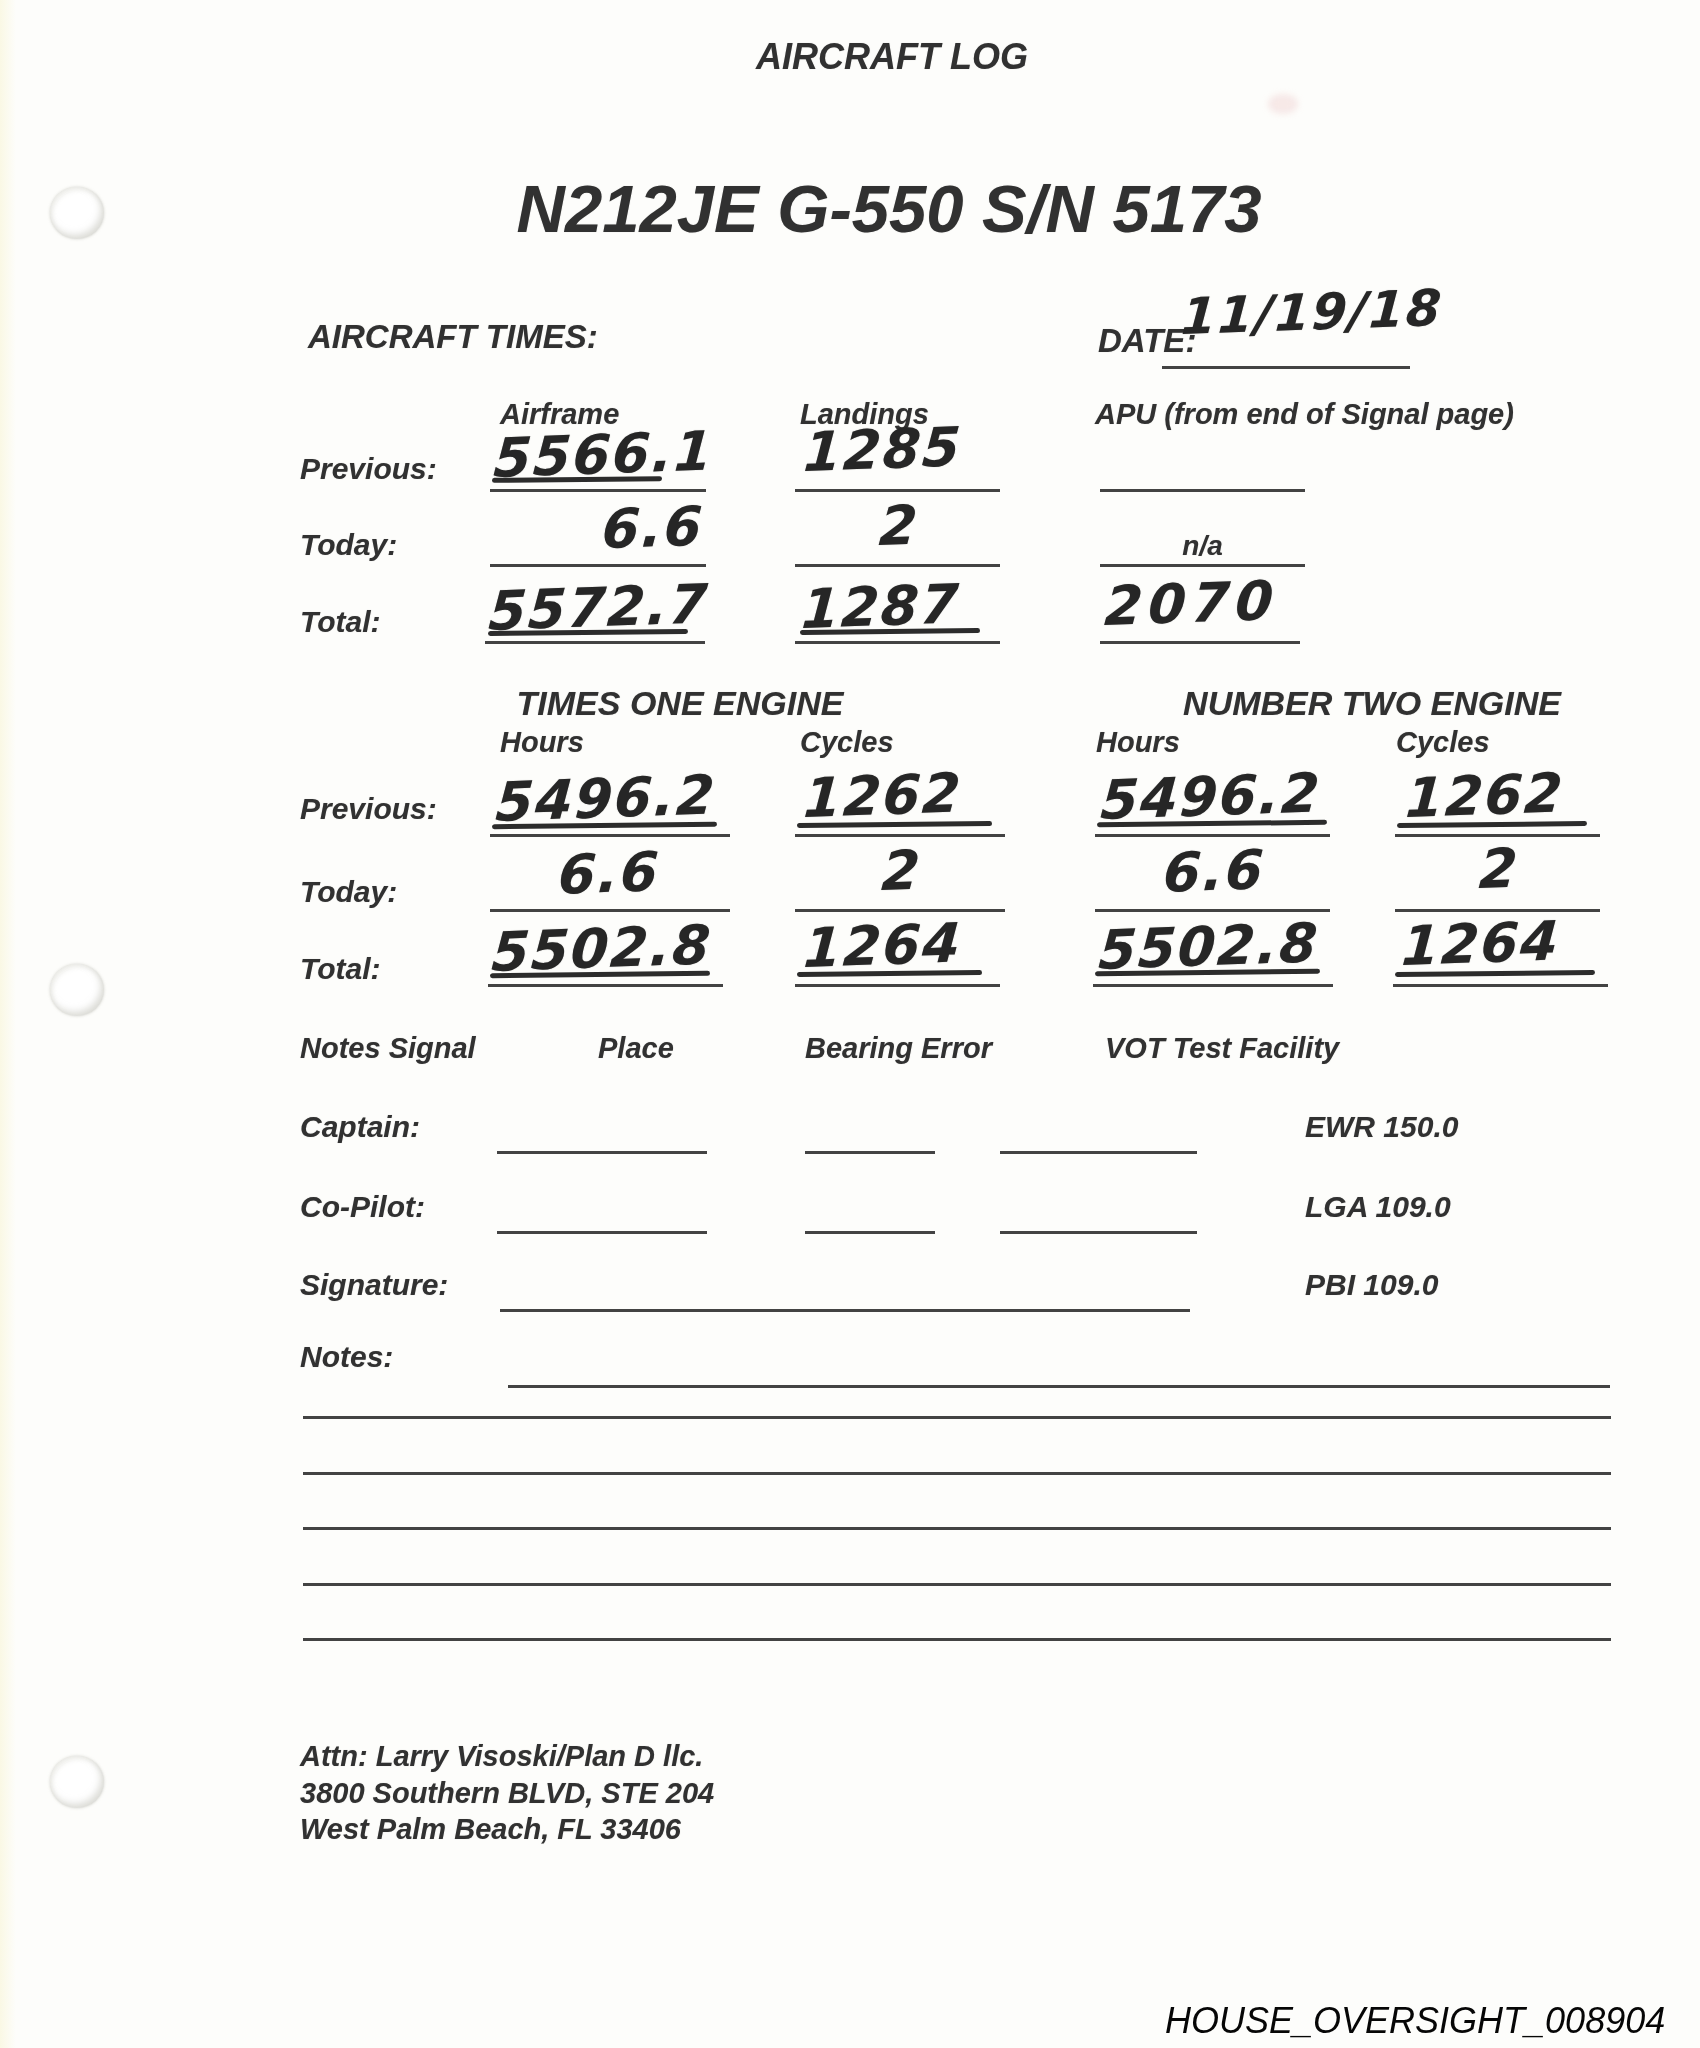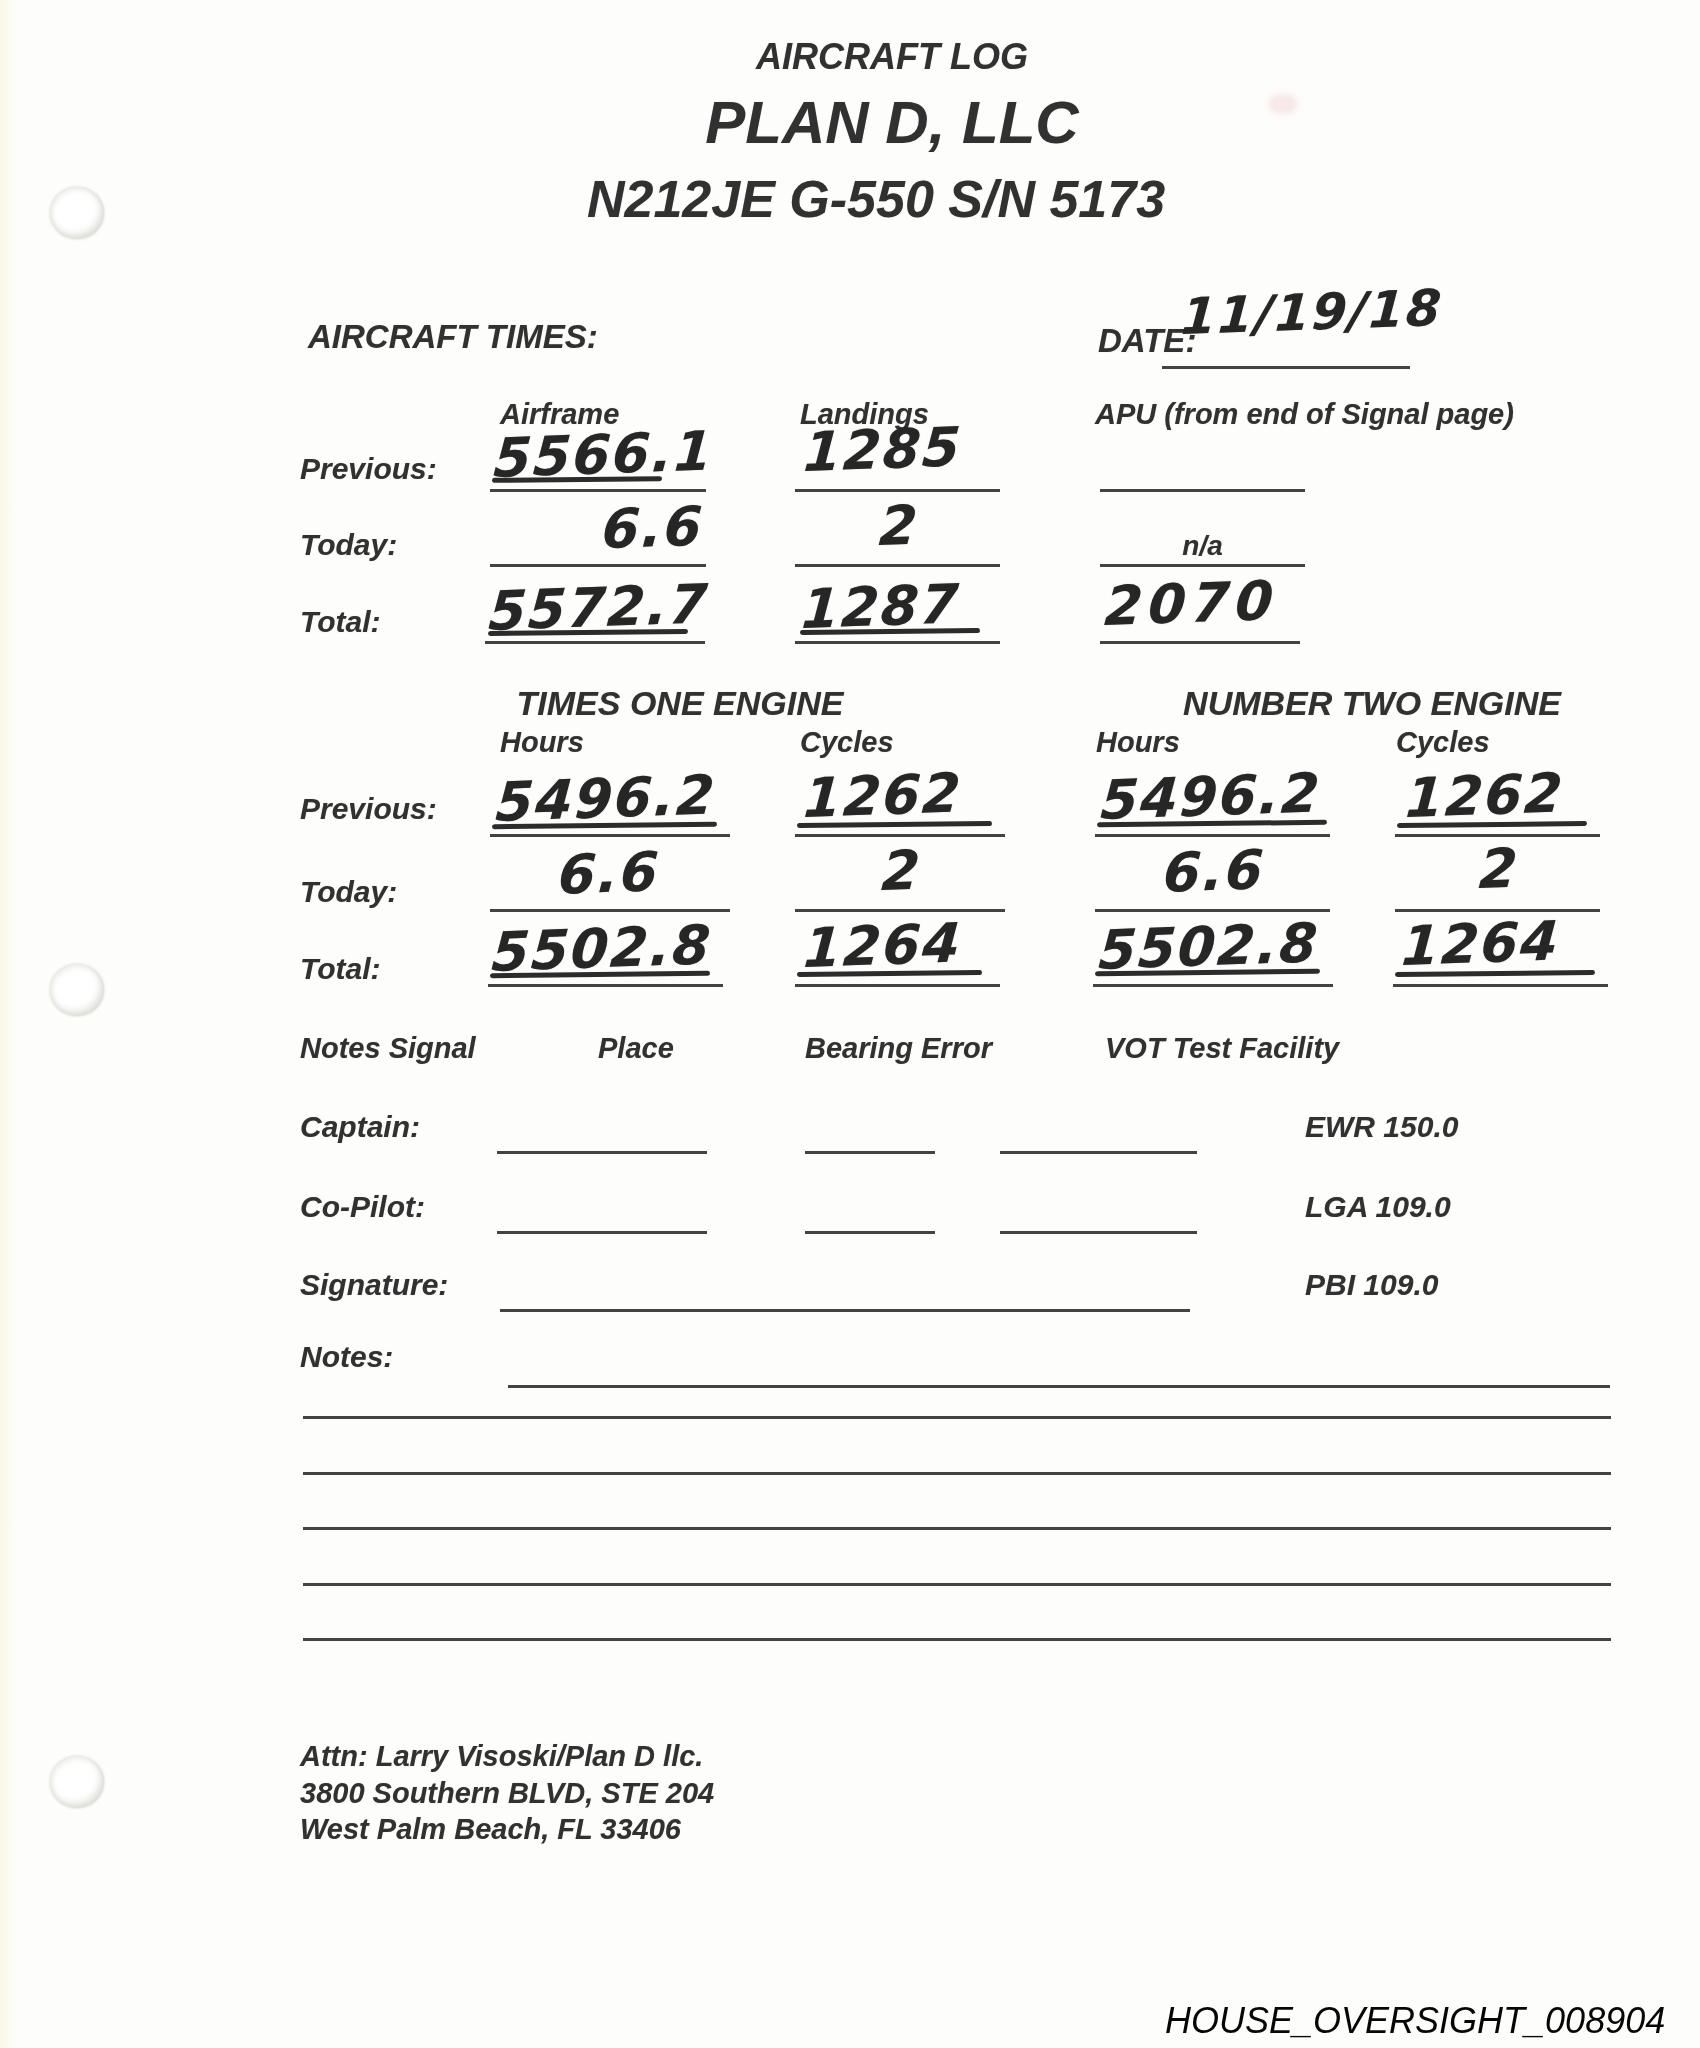--- a/index.html
+++ b/index.html
@@ -36,22 +36,21 @@
 <div class="page">
 
   <div class="edge-tint"></div>
   <div class="smudge"></div>
 
   <div class="hole" style="top:187px;"></div>
   <div class="hole" style="top:964px;"></div>
   <div class="hole" style="top:1756px;"></div>
 
   <div class="t center" style="left:84px; top:36px; width:1616px; font-size:36px; font-weight:700;">AIRCRAFT LOG</div>
-  <div class="t center" style="left:84px; top:88px; width:1616px; font-size:60px; font-weight:700;">PLAN D, LLC</div>
-  <div class="t center" style="left:68px; top:170px; width:1616px; font-size:52px; font-weight:700;">N212JE G-550 S/N 5173</div>
+  <div class="t center" style="left:81px; top:170px; width:1616px; font-size:67px; font-weight:700;">N212JE G-550 S/N 5173</div>
 
   <div class="t" style="left:300px; top:318px; font-size:33px;margin-left:8px;">AIRCRAFT TIMES:</div>
   <div class="t" style="left:1098px; top:322px; font-size:33px;">DATE:</div>
   <div class="hw" style="left:1180px; top:292px; font-size:50px;">11/19/18</div>
   <div class="ln" style="left:1162px; top:366px; width:248px;"></div>
 
   <div class="t" style="left:500px; top:398px; font-size:29px;">Airframe</div>
   <div class="t" style="left:800px; top:398px; font-size:29px;">Landings</div>
   <div class="t" style="left:1095px; top:398px; font-size:29px;">APU (from end of Signal page)</div>
 

